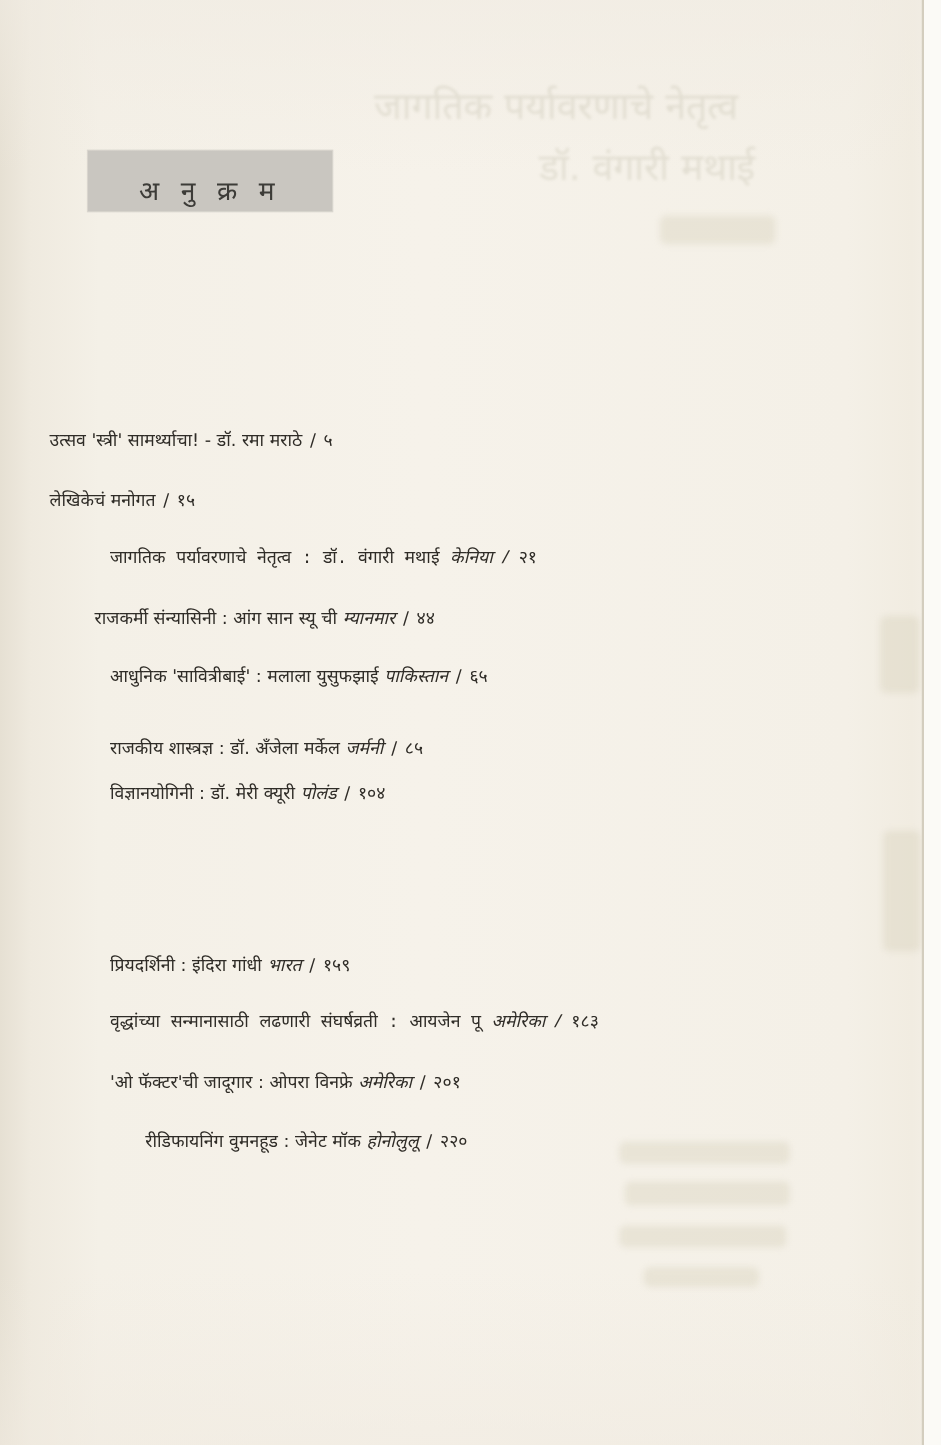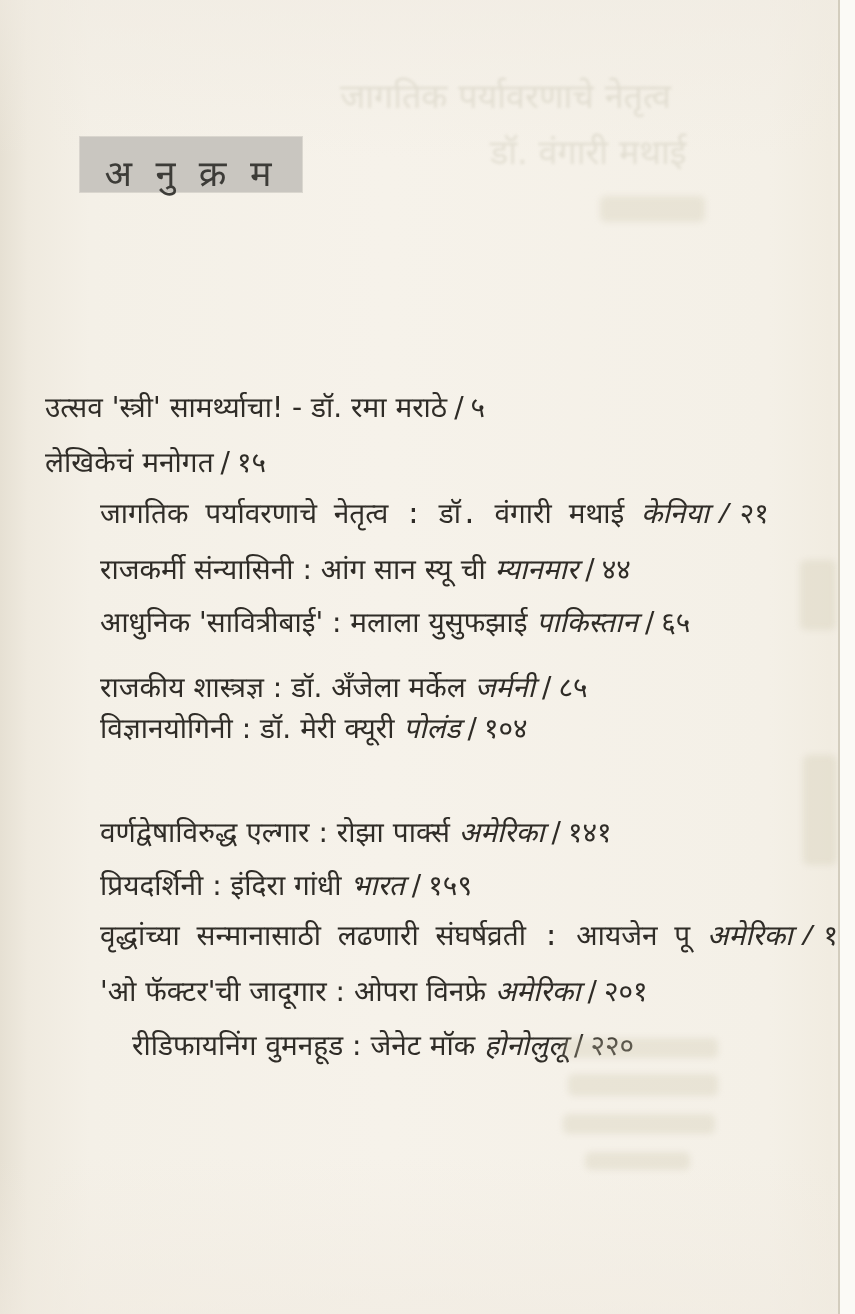--- a/index.html
+++ b/index.html
@@ -23,27 +23,27 @@
     position:absolute;top:0;right:0;width:15px;height:1314px;
     background:#fbfaf6;
   }
   .title-box{
     position:absolute;left:80px;top:137px;width:222px;height:55px;
     background:#c9c6c0;
     box-shadow:0 0 0 1px rgba(170,167,160,.35);
     display:flex;align-items:center;justify-content:center;
   }
   .title-box .title{
-    font-size:36px;color:#3d3c38;font-weight:500;
+    font-size:24px;color:#3d3c38;font-weight:500;
     letter-spacing:6px;white-space:nowrap;margin-top:16px;
   }
   .entry{
     position:absolute;
     white-space:nowrap;
-    font-size:28px;color:#2f2c27;
+    font-size:16px;color:#2f2c27;
     line-height:1.25;
   }
   .entry .c{font-style:italic;}
   .entry .c:empty{display:none;}
   .entry .sep{margin:0 7px;}
   .ghost{
     position:absolute;
     white-space:nowrap;
     color:#b5b19b;
     opacity:.28;
@@ -71,34 +71,31 @@
 
   <div class="entry" style="left:45px;top:390px;">
     <span>उत्सव 'स्त्री' सामर्थ्याचा! - डॉ. रमा मराठे</span><span class="sep">/</span><span>५</span>
   </div>
   <div class="entry" style="left:45px;top:445px;">
     <span>लेखिकेचं मनोगत</span><span class="sep">/</span><span>१५</span>
   </div>
   <div class="entry" style="left:100px;top:498px;font-family:Liberation Mono, monospace;">
     <span>जागतिक पर्यावरणाचे नेतृत्व : डॉ. वंगारी मथाई</span> <span class="c">केनिया</span><span class="sep">/</span><span>२१</span>
   </div>
-  <div class="entry" style="left:100px;top:552px;text-align:right;">
+  <div class="entry" style="left:86px;top:552px;text-align:right;">
     <span>राजकर्मी संन्यासिनी : आंग सान स्यू ची</span> <span class="c">म्यानमार</span><span class="sep">/</span><span>४४</span>
   </div>
   <div class="entry" style="left:100px;top:605px;">
     <span>आधुनिक 'सावित्रीबाई' : मलाला युसुफझाई</span> <span class="c">पाकिस्तान</span><span class="sep">/</span><span>६५</span>
   </div>
   <div class="entry" style="left:100px;top:658px;margin-top:12px;">
     <span>राजकीय शास्त्रज्ञ : डॉ. अँजेला मर्केल</span> <span class="c">जर्मनी</span><span class="sep">/</span><span>८५</span>
   </div>
   <div class="entry" style="left:100px;top:711px;">
     <span>विज्ञानयोगिनी : डॉ. मेरी क्यूरी</span> <span class="c">पोलंड</span><span class="sep">/</span><span>१०४</span>
-  </div>
-  <div class="entry" style="left:100px;top:815px;">
-    <span>वर्णद्वेषाविरुद्ध एल्गार : रोझा पार्क्स</span> <span class="c">अमेरिका</span><span class="sep">/</span><span>१४१</span>
   </div>
   <div class="entry" style="left:100px;top:868px;">
     <span>प्रियदर्शिनी : इंदिरा गांधी</span> <span class="c">भारत</span><span class="sep">/</span><span>१५९</span>
   </div>
   <div class="entry" style="left:100px;top:920px;font-family:Liberation Mono, monospace;">
     <span>वृद्धांच्या सन्मानासाठी लढणारी संघर्षव्रती : आयजेन पू</span> <span class="c">अमेरिका</span><span class="sep">/</span><span>१८३</span>
   </div>
   <div class="entry" style="left:100px;top:974px;">
     <span>'ओ फॅक्टर'ची जादूगार : ओपरा विनफ्रे</span> <span class="c">अमेरिका</span><span class="sep">/</span><span>२०१</span>
   </div>

